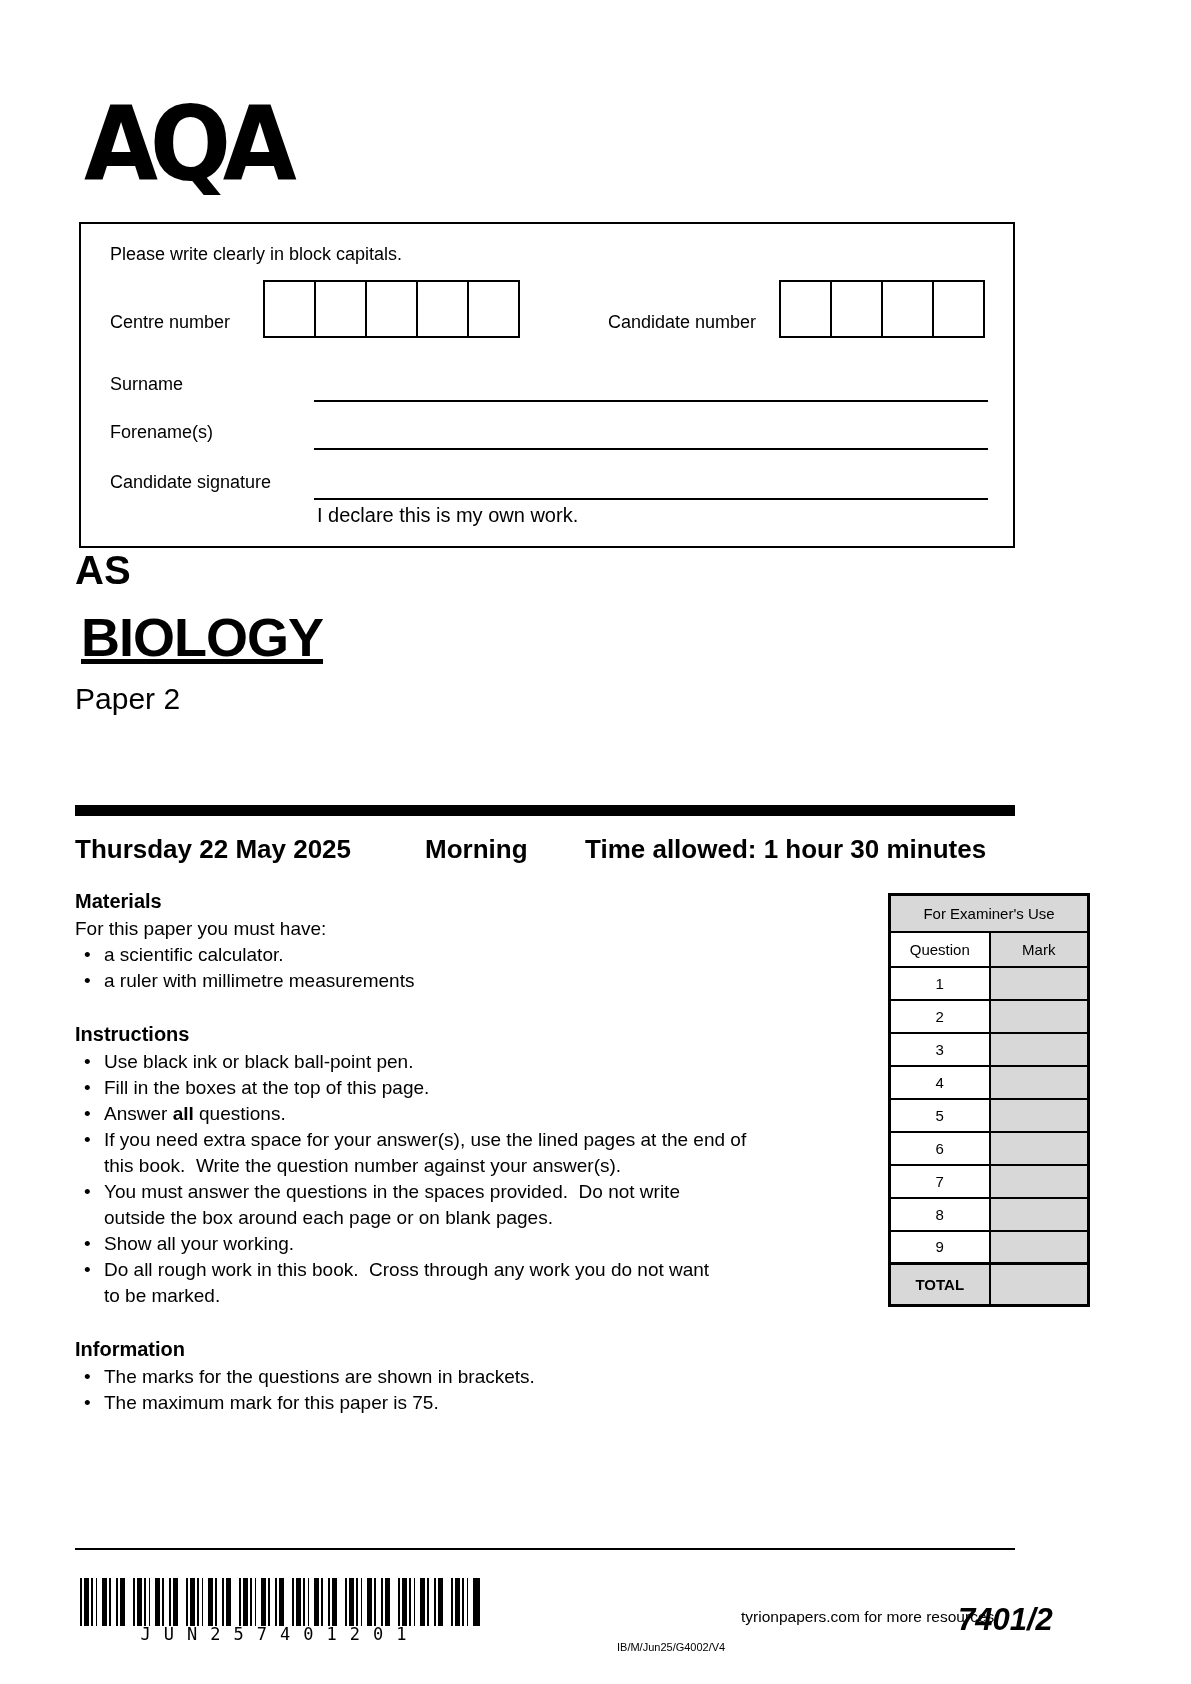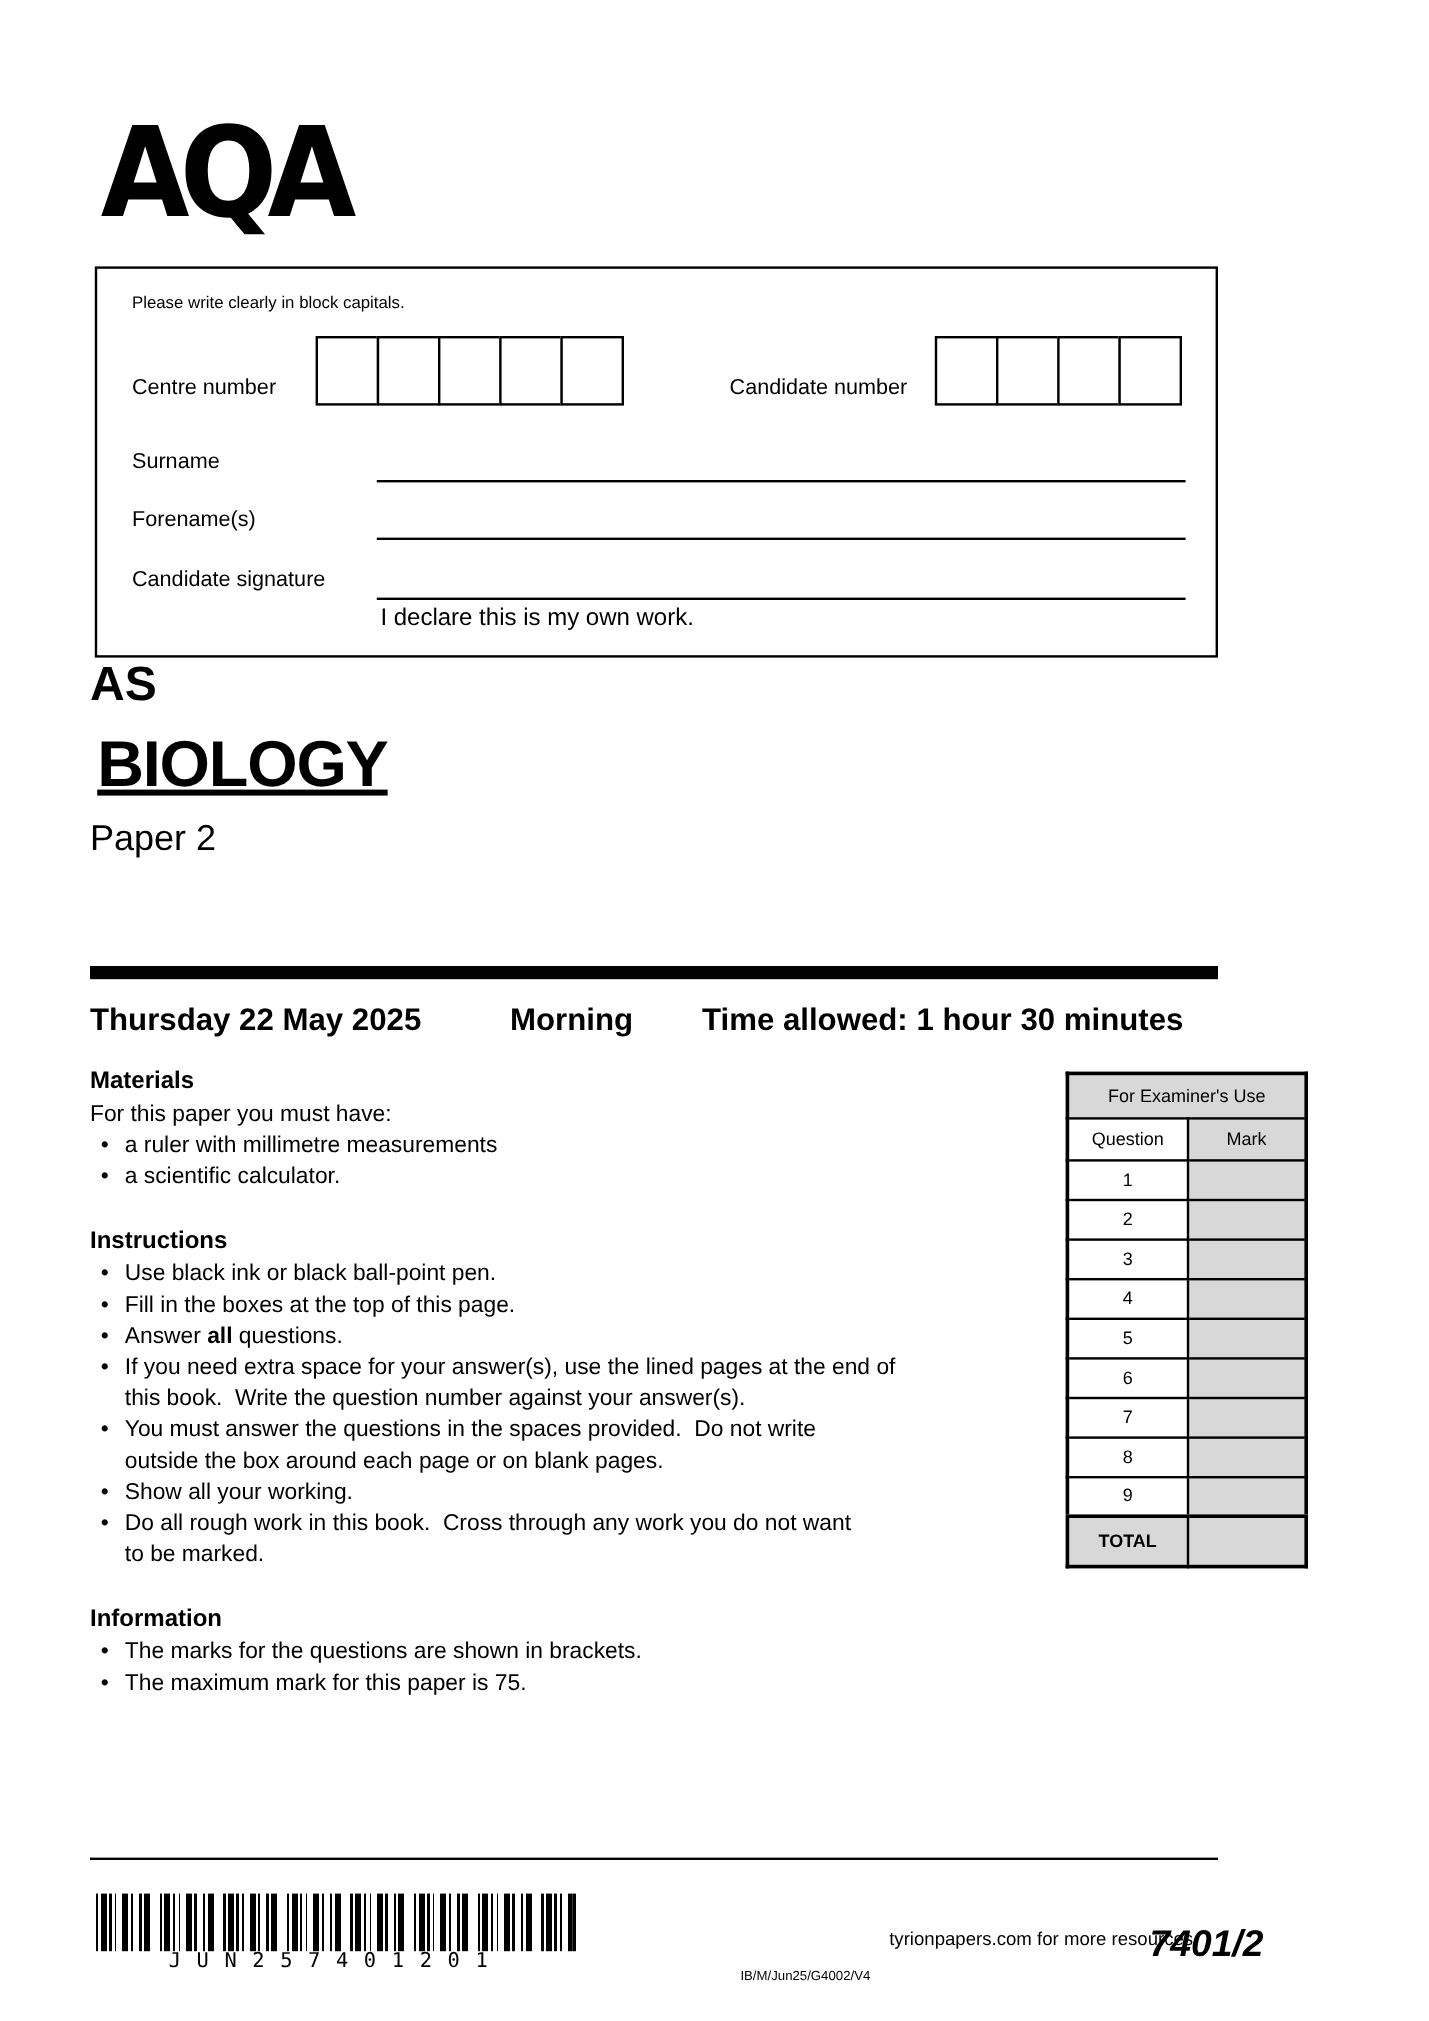--- a/index.html
+++ b/index.html
@@ -26,21 +26,21 @@
     transform-origin: left top;
   }
 
   
   .cand-box {
     position: absolute;
     left: 79px; top: 222px;
     width: 936px; height: 326px;
     border: 2px solid #000;
   }
-  .please-write { position: absolute; left: 29px; top: 20px; font-size: 14px; }
+  .please-write { position: absolute; left: 29px; top: 20px; font-size: 18px; }
   .label { font-size: 18px; }
   .centre-label { position: absolute; left: 29px; top: 88px; }
   .cand-num-label { position: absolute; left: 527px; top: 88px; }
   .cellgrid { position: absolute; display: flex; }
   .grid-centre { left: 182px; top: 56px; }
   .grid-candidate { left: 698px; top: 56px; }
   .cell {
     width: 53px; height: 58px;
     border: 2px solid #000;
     margin-left: -2px;
@@ -159,22 +159,22 @@
     <span class="tod">Morning</span>
     <span class="allowed">Time allowed: 1 hour 30 minutes</span>
   </div>
 
   <div class="flow">
 
     <div class="section">
       <h2>Materials</h2>
       <div>For this paper you must have:</div>
       <ul class="bullets">
+        <li><span class="prewrap">a scientific calculator.</span></li>
         <li><span class="prewrap">a ruler with millimetre measurements</span></li>
-        <li><span class="prewrap">a scientific calculator.</span></li>
       </ul>
     </div>
 
     <div class="section">
       <h2>Instructions</h2>
       <ul class="bullets">
         <li><span class="prewrap">Use black ink or black ball-point pen.</span></li>
         <li><span class="prewrap">Fill in the boxes at the top of this page.</span></li>
         <li><span class="prewrap">Answer </span><span class="prewrap b">all</span><span class="prewrap"> questions.</span></li>
         <li><span class="prewrap">If you need extra space for your answer(s), use the lined pages at the end of

